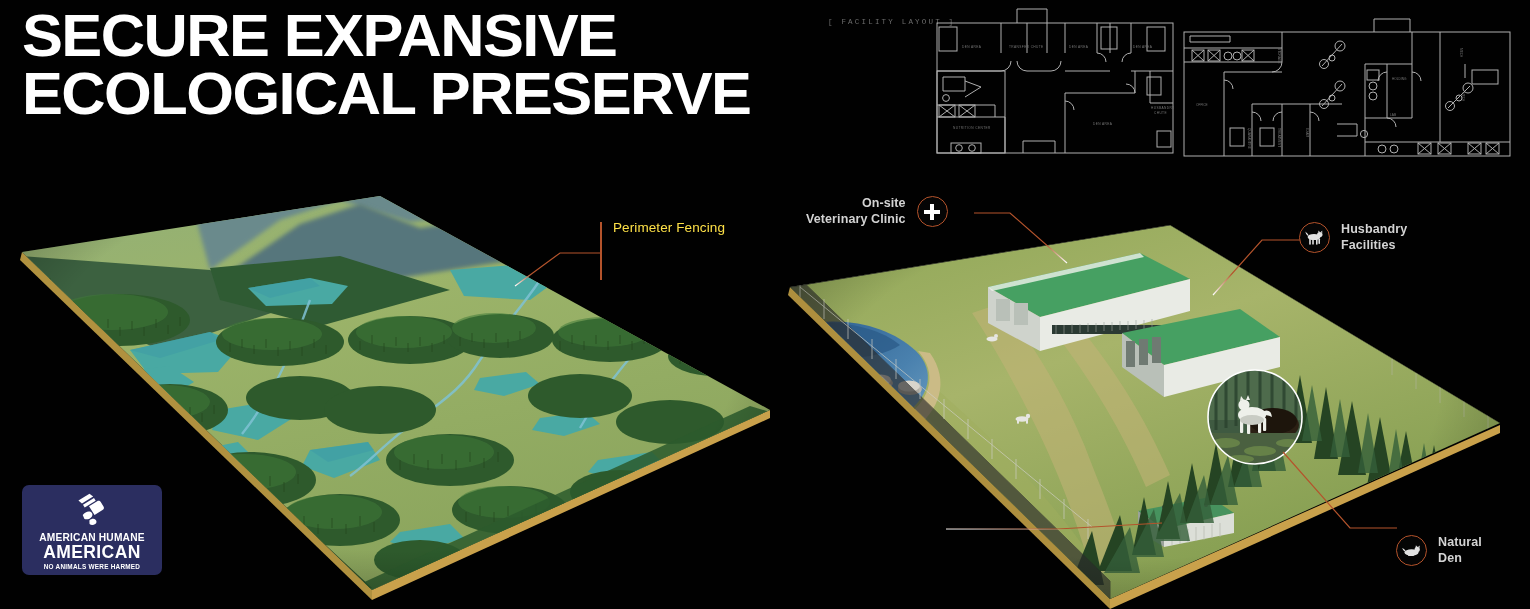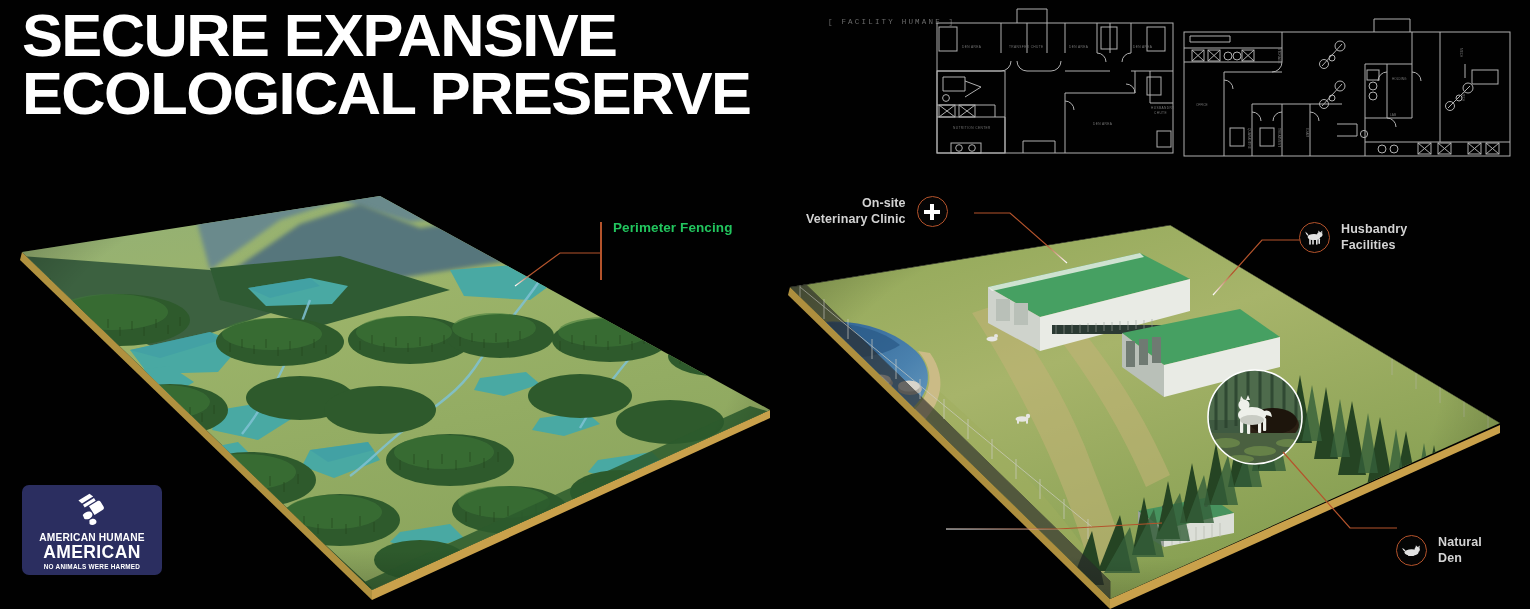--- a/index.html
+++ b/index.html
@@ -49,21 +49,21 @@
     display:flex; align-items:center; justify-content:center;
     overflow:hidden;
   }
   .co-row { display:flex; align-items:flex-start; gap:11px; }
 
   
   .pf-block { position:absolute; left:600px; top:220px; z-index:35; padding-left:13px; }
   .pf-block:before {
     content:""; position:absolute; left:0; top:2px; width:1.6px; height:58px; background:#b4532b;
   }
-  .pf-title { font-size:13.5px; font-weight:bold; color:#22c55e; letter-spacing:.1px; }
+  .pf-title { font-size:13.5px; font-weight:normal; color:#fde047; letter-spacing:.1px; }
   .pf-body {
     margin-top:9px; font-size:11.5px; font-style:italic; line-height:1.5;
     color:#8f8f8f; max-width:165px; font-family:"Liberation Sans", sans-serif;
   }
 
   
   .badge {
     position:absolute; left:22px; top:485px; width:140px; height:90px;
     background:#2b2e60; border-radius:7px; z-index:45;
     display:flex; flex-direction:column; align-items:center; justify-content:flex-start;
@@ -81,21 +81,21 @@
 <body>
 
 <div id="stage">
 
   <div class="title">
     <span>SECURE EXPANSIVE</span>
     <span>ECOLOGICAL PRESERVE</span>
   </div>
 
   <div class="bp-wrap">
-    <div class="bp-label">[ FACILITY HUMANE ]</div>
+    <div class="bp-label">[ FACILITY LAYOUT ]</div>
 
     <div class="bp" style="left:115px; top:5px;">
       <svg width="240" height="152" viewBox="0 0 240 152">
         <g fill="none" stroke="#b0b0b0" stroke-width="1">
           <rect x="2" y="18" width="236" height="130"></rect>
 
           <path d="M82 18 L82 4 L112 4 L112 18"></path>
 
           <path d="M2 66 L66 66 M92 66 L116 66 M130 66 L175 66 M196 66 L238 66"></path>
 

